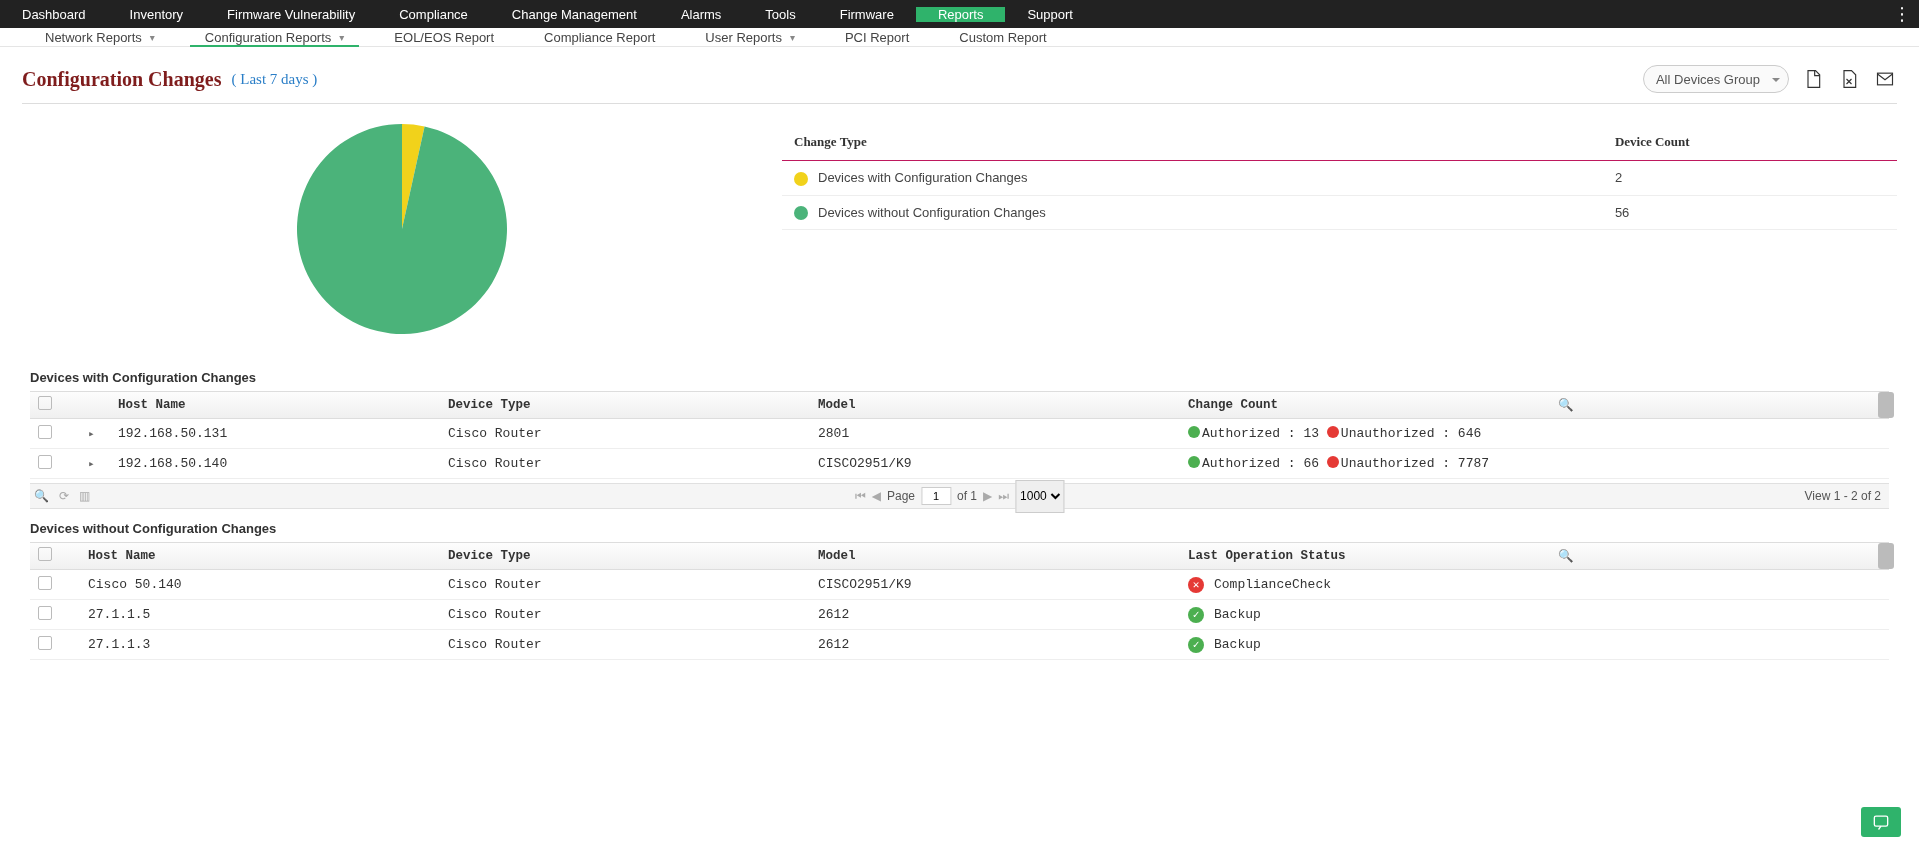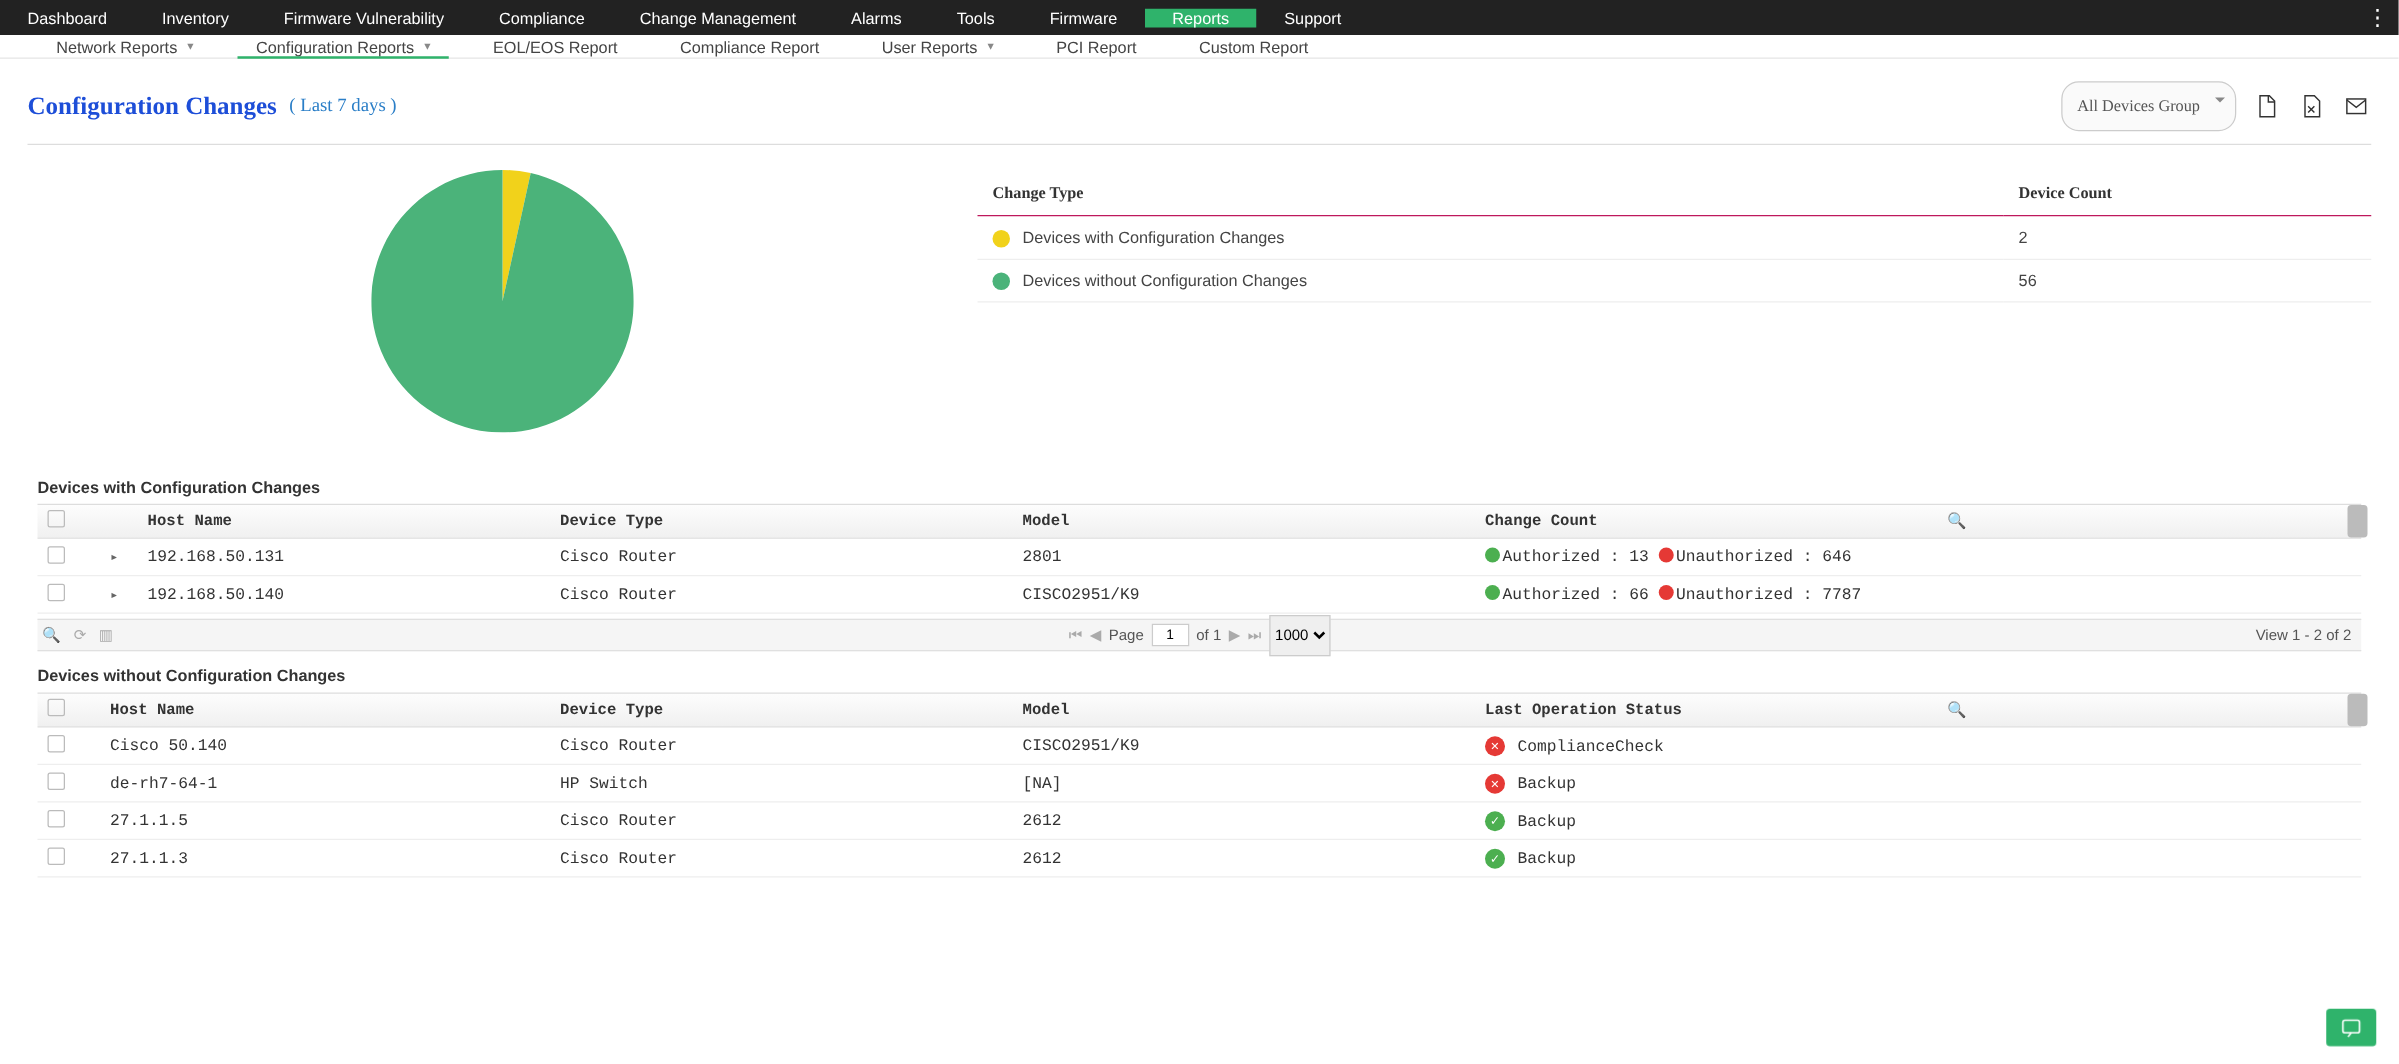--- a/index.html
+++ b/index.html
@@ -9,24 +9,24 @@
   .topnav .item { color:#fff; padding:0 22px; display:flex; align-items:center; font-size:13px; cursor:pointer; }
   .topnav .item.active { background:#2fb36b; }
   .topnav .more { position:absolute; right:8px; top:0; height:28px; display:flex; align-items:center; color:#fff; font-size:18px; cursor:pointer; }
   
   .subnav { height:19px; border-bottom:1px solid #e5e5e5; display:flex; align-items:stretch; padding-left:20px; }
   .subnav .sitem { display:flex; align-items:center; padding:0 25px; font-size:13px; color:#444; cursor:pointer; position:relative; }
   .subnav .sitem.active::after { content:""; position:absolute; left:10px; right:10px; bottom:-1px; height:2px; background:#2fb36b; }
   .subnav .caret { margin-left:8px; font-size:10px; color:#888; }
   
   .page-head { display:flex; align-items:center; padding:18px 22px 10px 22px; }
-  .page-head h1 { font-size:20px; font-weight:700; font-family:Georgia, serif; color:#1d4ed8; }
+  .page-head h1 { font-size:20px; font-weight:700; font-family:Georgia, serif; color:#7f1d1d; }
   .page-head .range { margin-left:10px; color:#2a7ec7; font-family:Georgia, serif; font-size:15px; }
   .page-head .spacer { flex:1; }
-  .group-select { border:1px solid #ccc; background:#fafafa; height:40px; display:flex; align-items:center; padding:0 28px 0 12px; position:relative; font-size:13px; color:#555; border-radius:14px; cursor:pointer;font-family:Liberation Serif, serif; }
+  .group-select { border:1px solid #ccc; background:#fafafa; height:28px; display:flex; align-items:center; padding:0 28px 0 12px; position:relative; font-size:13px; color:#555; border-radius:14px; cursor:pointer; }
   .group-select::after { content:""; position:absolute; right:8px; top:12px; border:4px solid transparent; border-top-color:#888; }
   .head-icon { width:24px; height:24px; margin-left:12px; color:#333; cursor:pointer; display:flex; align-items:center; justify-content:center; }
   .head-icon svg { width:20px; height:20px; stroke:#333; fill:none; stroke-width:1.4; }
   .divider { border-top:1px solid #ddd; margin:0 22px; }
   
   .chart-row { display:flex; padding:20px 22px 30px 22px; align-items:flex-start; }
   .pie-wrap { width:760px; display:flex; justify-content:center; }
   .legend-wrap { flex:1; }
   .legend-table { width:100%; border-collapse:collapse; }
   .legend-table th { text-align:left; font-weight:700; font-size:13px; padding:10px 12px; border-bottom:1px solid #be185d;font-family:Liberation Serif, serif; }
@@ -236,28 +236,20 @@
       <div class="grid-row">
         <div><span class="cb"></span></div>
         <div>Cisco 50.140</div>
         <div>Cisco Router</div>
         <div>CISCO2951/K9</div>
         <div><span class="status-ic err">✕</span>ComplianceCheck</div>
         <div></div>
       </div>
       <div class="grid-row">
         <div><span class="cb"></span></div>
-        <div>de-rh7-64-1</div>
-        <div>HP Switch</div>
-        <div>[NA]</div>
-        <div><span class="status-ic err">✕</span>Backup</div>
-        <div></div>
-      </div>
-      <div class="grid-row">
-        <div><span class="cb"></span></div>
         <div>27.1.1.5</div>
         <div>Cisco Router</div>
         <div>2612</div>
         <div><span class="status-ic ok">✓</span>Backup</div>
         <div></div>
       </div>
       <div class="grid-row">
         <div><span class="cb"></span></div>
         <div>27.1.1.3</div>
         <div>Cisco Router</div>

